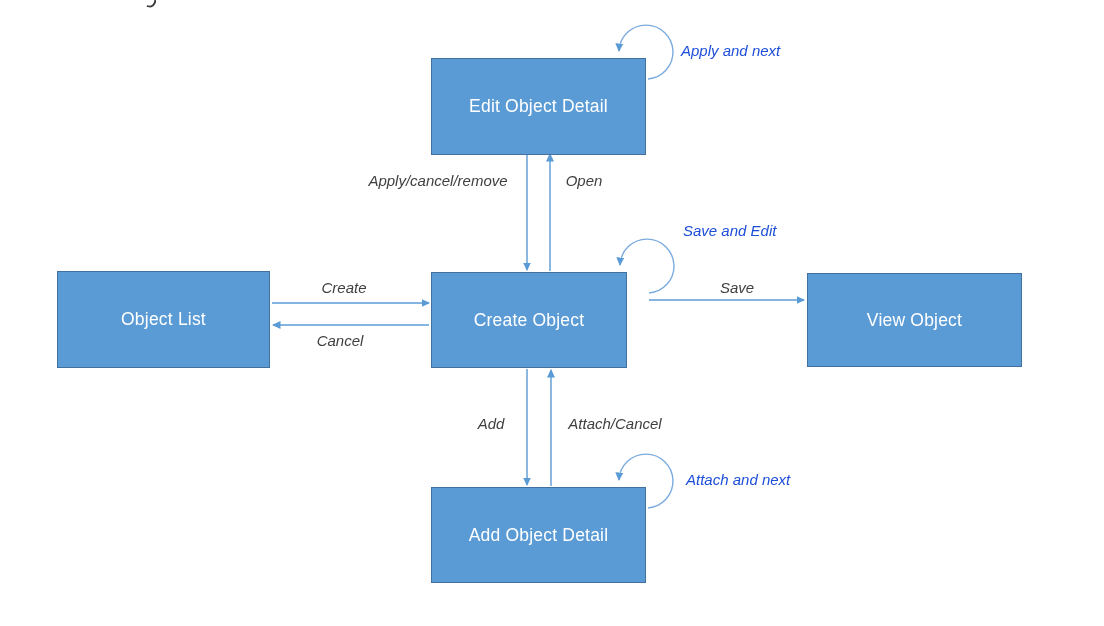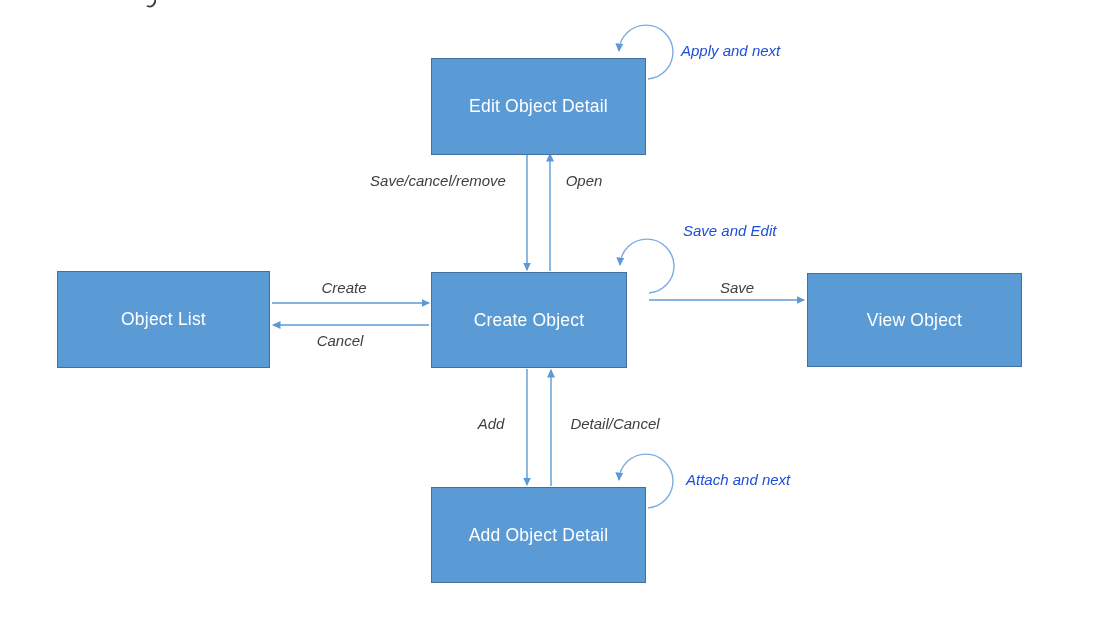--- a/index.html
+++ b/index.html
@@ -100,22 +100,22 @@
   <div class="node node-view">
     <span>View Object</span>
   </div>
   <div class="node node-add">
     <span>Add Object Detail</span>
   </div>
 
   <div class="edge-label lbl-create">Create</div>
   <div class="edge-label lbl-cancel">Cancel</div>
   <div class="edge-label lbl-save">Save</div>
-  <div class="edge-label lbl-apply">Save/cancel/remove</div>
+  <div class="edge-label lbl-apply">Apply/cancel/remove</div>
   <div class="edge-label lbl-open">Open</div>
   <div class="edge-label lbl-add">Add</div>
-  <div class="edge-label lbl-attach">Detail/Cancel</div>
+  <div class="edge-label lbl-attach">Attach/Cancel</div>
 
   <div class="loop-label lbl-loop-apply">Apply and next</div>
   <div class="loop-label lbl-loop-save">Save and Edit</div>
   <div class="loop-label lbl-loop-attach">Attach and next</div>
 
 </div>
 
 </body></html>

